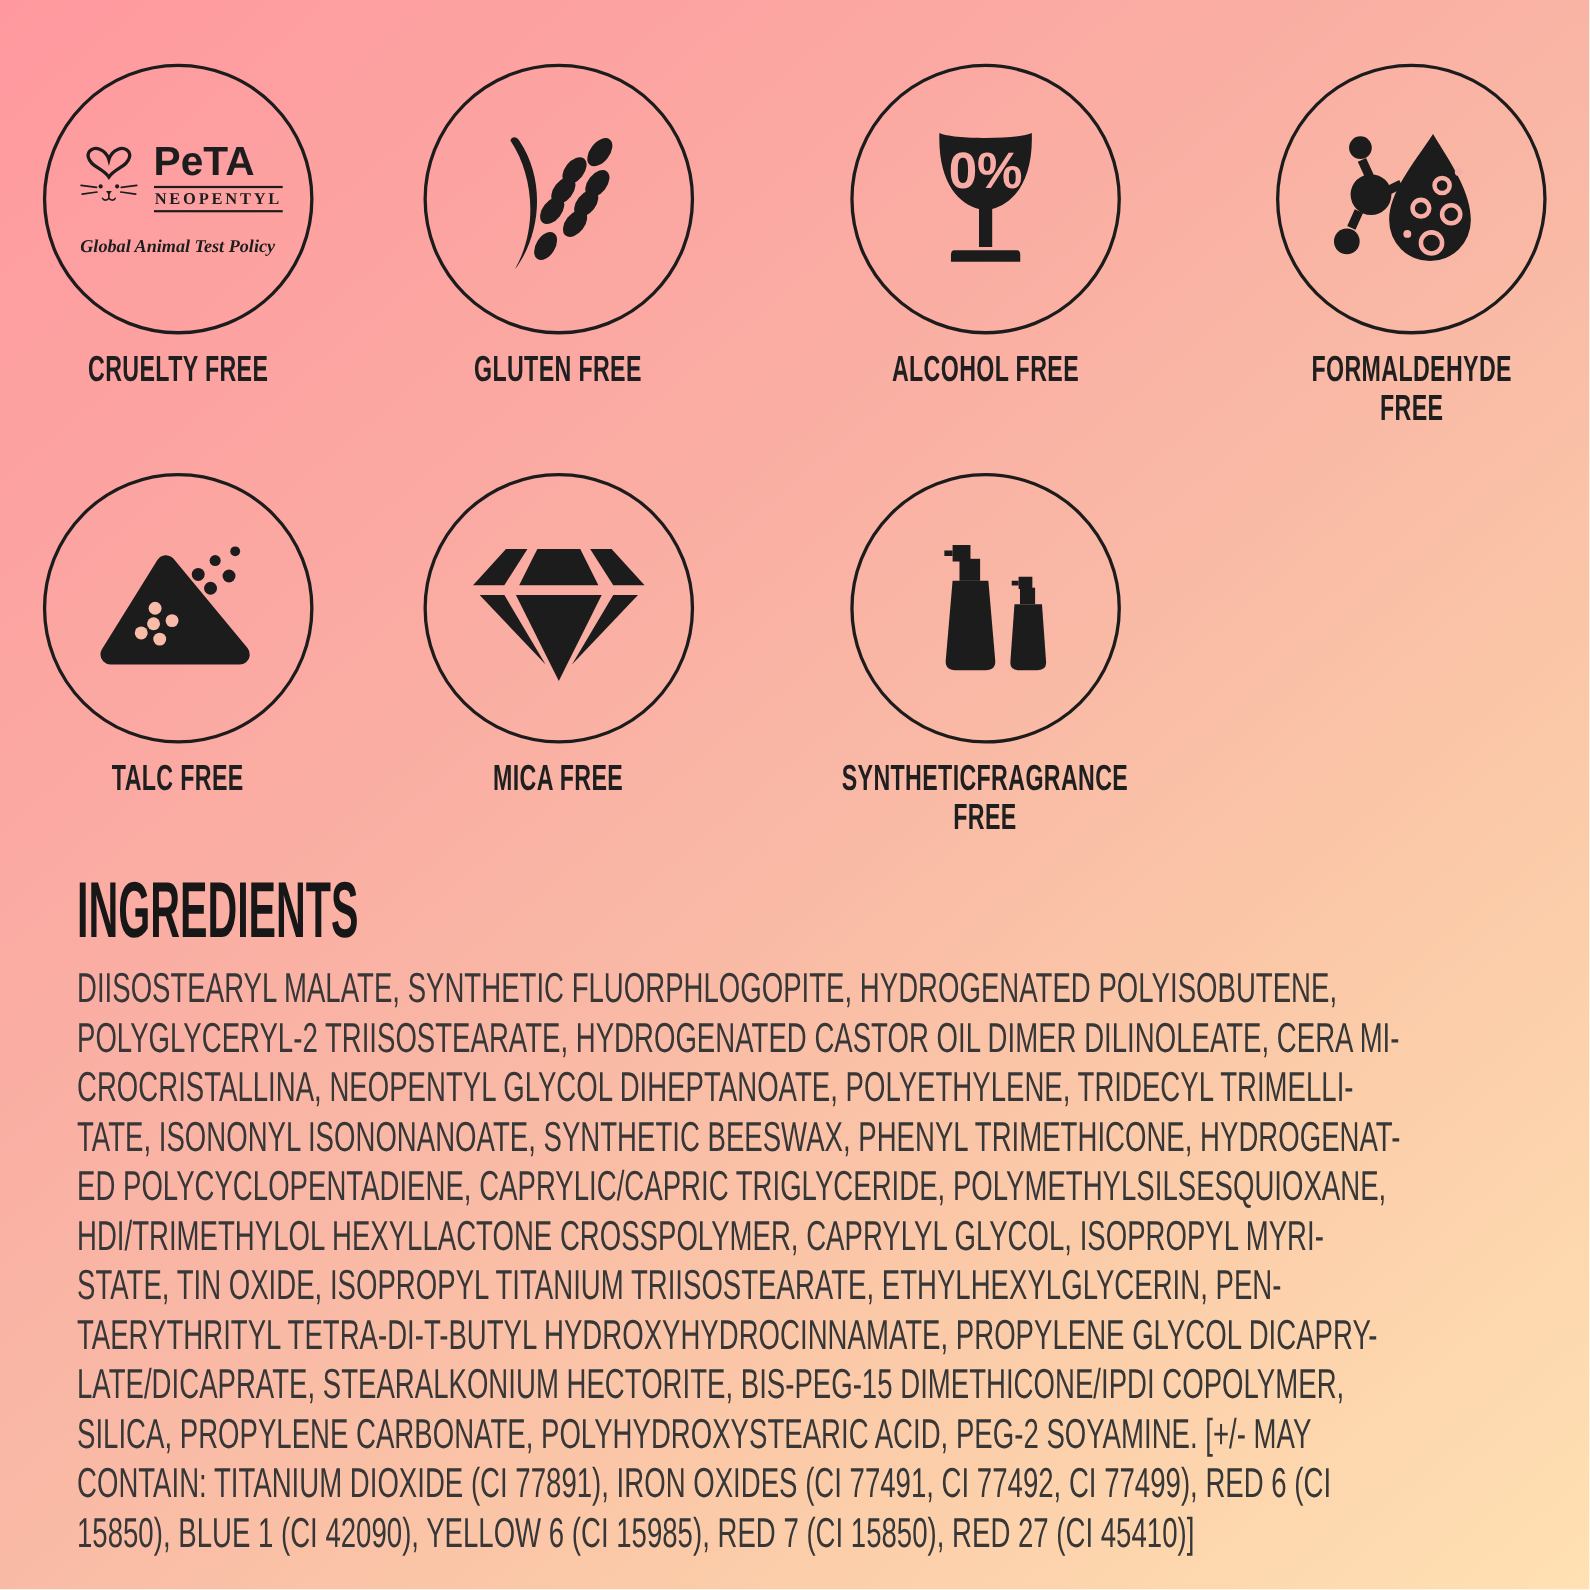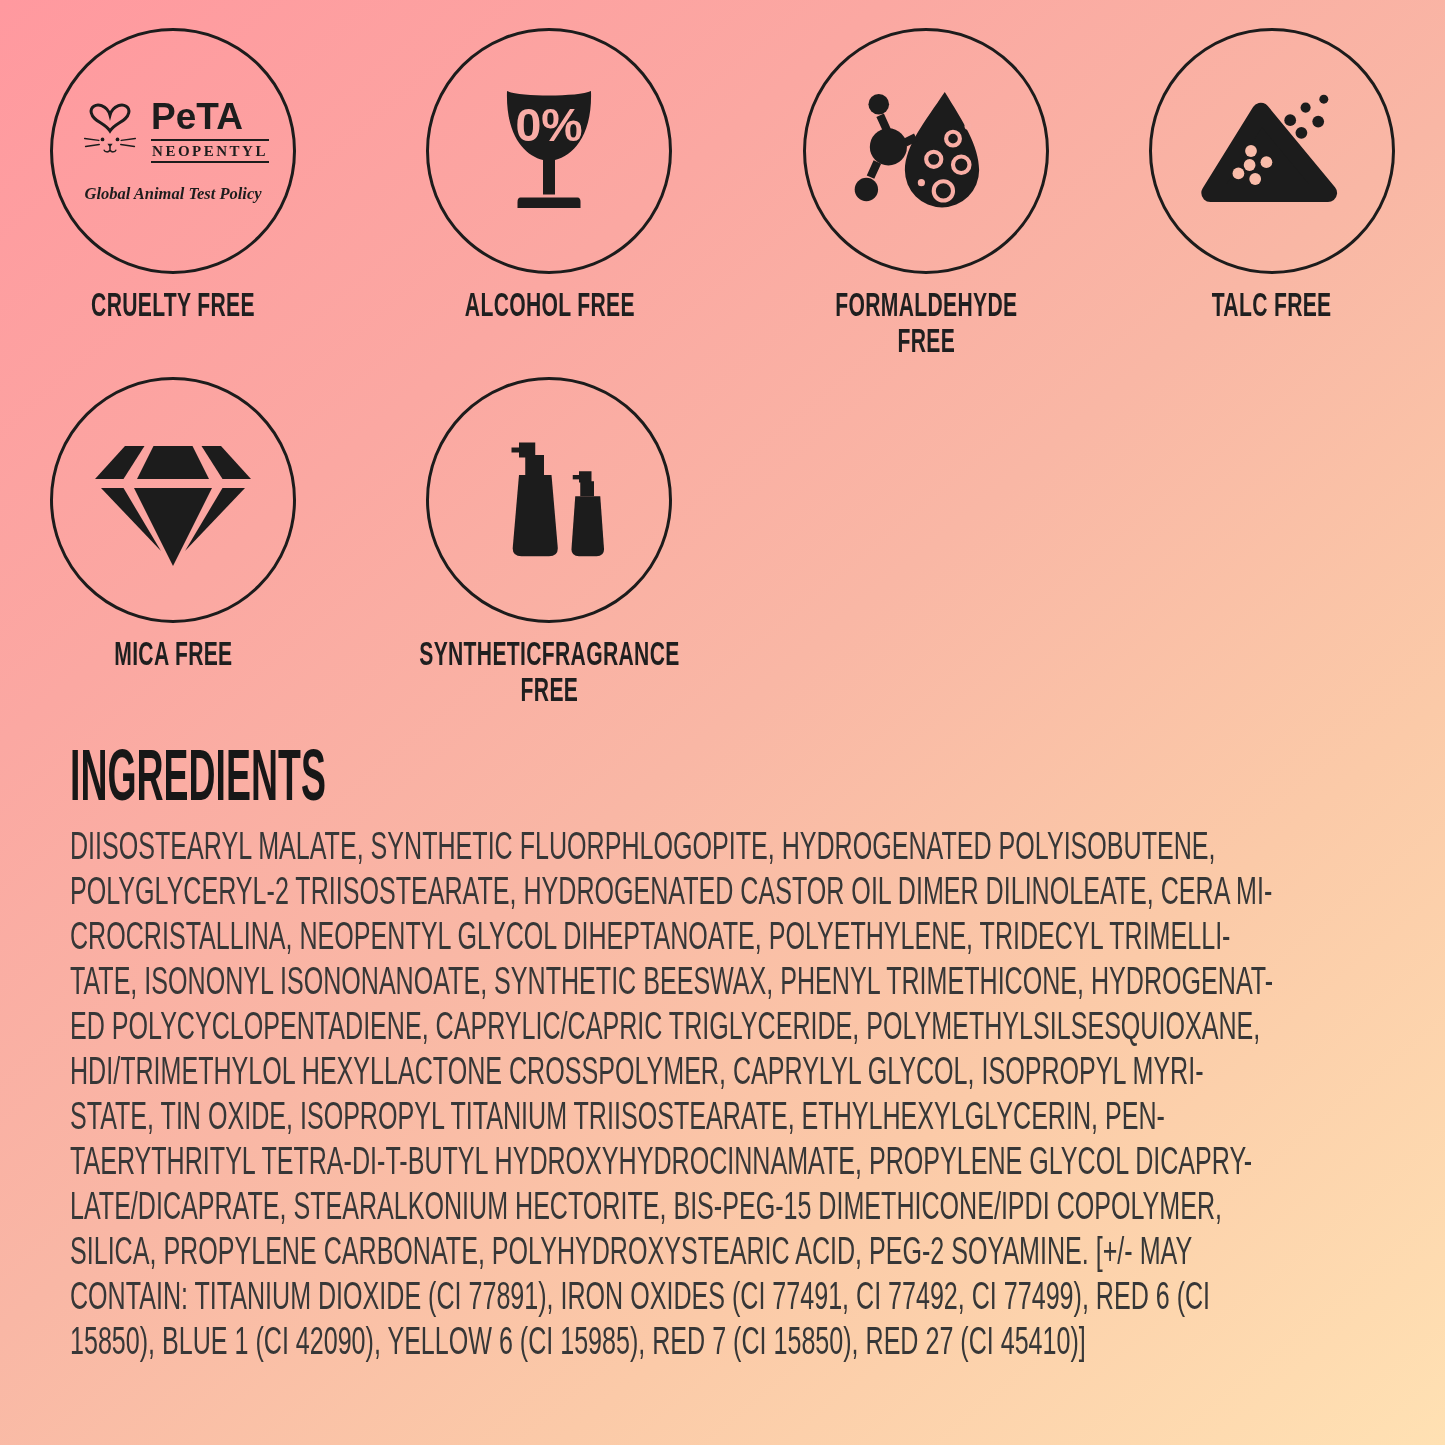--- a/index.html
+++ b/index.html
@@ -8,21 +8,22 @@
     width:1445px;height:1445px;
     overflow:hidden;
     background:linear-gradient(140deg,#ff999f 0%,#fba8a2 28%,#f9b7a5 50%,#fbcaa8 72%,#ffe1b3 100%);
     font-family:"Liberation Sans","DejaVu Sans",sans-serif;
     color:#1d1d1d;
   }
   .badges{
     display:grid;
     grid-template-columns:repeat(4,1fr);
     grid-template-rows:349px 349px;
-    padding-top:28px;
+    padding-top:58px;
+    gap:23px;
   }
   .badge{display:flex;flex-direction:column;align-items:center;}
   .circle{
     width:240px;height:240px;
     border:3px solid #1c1c1c;border-radius:50%;
     display:flex;align-items:center;justify-content:center;
     flex:0 0 auto;
   }
   .badge-label{
     margin-top:13px;
@@ -84,20 +85,36 @@
               <div class="peta-brand">PeTA</div>
               <div class="peta-approved">NEOPENTYL</div>
             </div>
           </div>
           <div class="peta-tagline">Global Animal Test Policy</div>
         </div>
       </div>
       <div class="badge-label">CRUELTY FREE</div>
     </div>
 
+    <div class="badge">
+      <div class="circle">
+        <svg width="160" height="160" viewBox="0 0 120 120">
+          <path class="ink" d="M27,20 C43,44 46,80 30,108 C47,86 52,48 33,20 C31,17 28,17 27,20 Z"></path>
+          <ellipse class="ink" cx="88" cy="28" rx="11" ry="6.6" transform="rotate(-52 88 28)"></ellipse>
+          <ellipse class="ink" cx="70.7" cy="40.6" rx="10.5" ry="6.5" transform="rotate(-52 70.7 40.6)"></ellipse>
+          <ellipse class="ink" cx="86.3" cy="49.4" rx="10.5" ry="6.5" transform="rotate(-52 86.3 49.4)"></ellipse>
+          <ellipse class="ink" cx="63.1" cy="54.2" rx="10.5" ry="6.5" transform="rotate(-52 63.1 54.2)"></ellipse>
+          <ellipse class="ink" cx="78.7" cy="63" rx="10.5" ry="6.5" transform="rotate(-52 78.7 63)"></ellipse>
+          <ellipse class="ink" cx="55.5" cy="67.8" rx="10.5" ry="6.5" transform="rotate(-52 55.5 67.8)"></ellipse>
+          <ellipse class="ink" cx="71.1" cy="76.6" rx="10.5" ry="6.5" transform="rotate(-52 71.1 76.6)"></ellipse>
+          <ellipse class="ink" cx="51" cy="92" rx="10.5" ry="6.5" transform="rotate(-58 51 92)"></ellipse>
+        </svg>
+      </div>
+      <div class="badge-label">GLUTEN FREE</div>
+    </div>
 
     <div class="badge">
       <div class="circle">
         <svg width="150" height="150" viewBox="0 0 100 100">
           <path class="ink" d="M22,10 C30,14 70,14 78,10 C79,40 66,53 54,56 L54,79 H46 L46,56 C34,53 21,40 22,10 Z"></path>
           <path class="ink" d="M31,81 H69 Q71,81 71,84 V88 H29 V84 Q29,81 31,81 Z"></path>
           <text x="50" y="43" text-anchor="middle" font-size="31" font-weight="bold" fill="#f9aca6">0%</text>
         </svg>
       </div>
       <div class="badge-label">ALCOHOL FREE</div>

